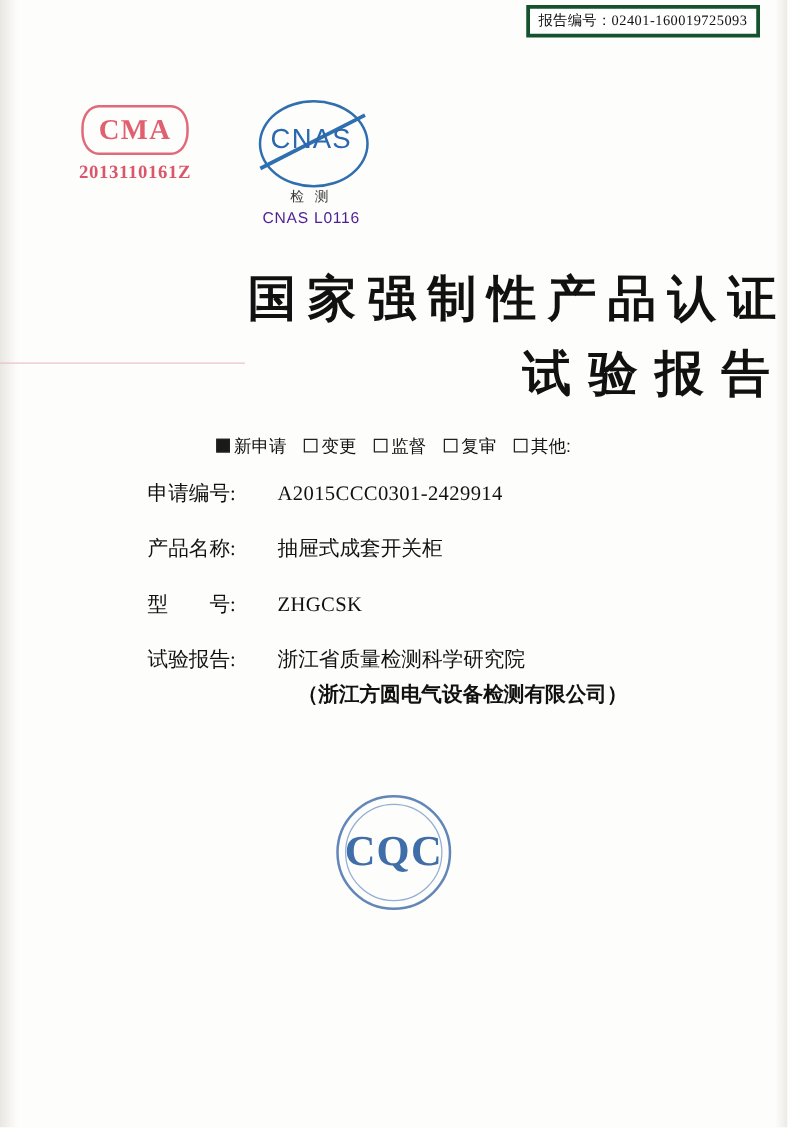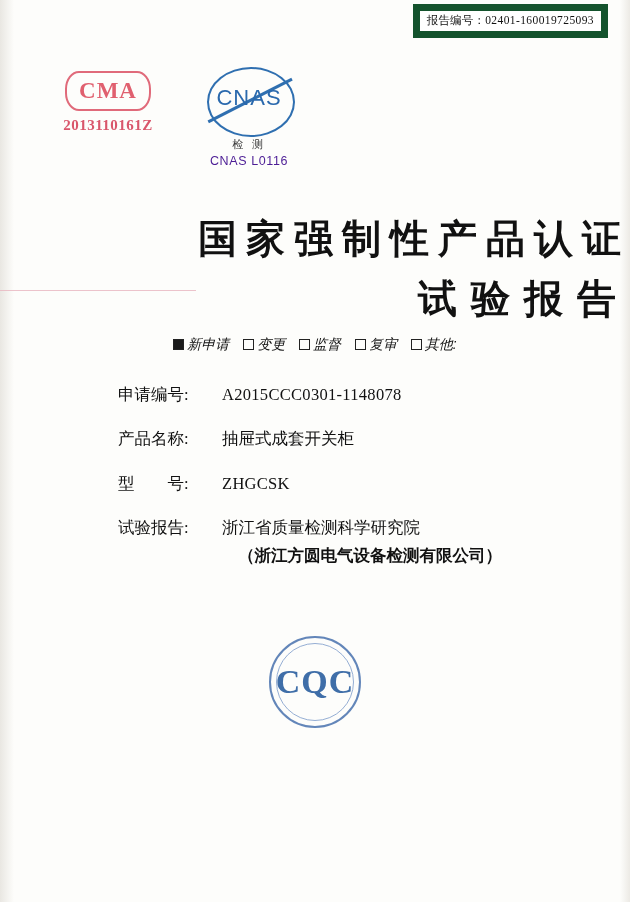--- a/index.html
+++ b/index.html
@@ -36,36 +36,36 @@
     width: 10px;
     background: linear-gradient(to left, #eceae5, rgba(255,255,255,0));
     pointer-events: none;
   }
 
   
   .report-no {
     position: absolute;
     top: 4px;
     right: 22px;
-    border: 7px solid #14532d;
+    border: 3px solid #14532d;
     padding: 2px 7px 3px 7px;
     font-size: 11.5px;
     letter-spacing: 0.2px;
     white-space: nowrap;
     color: #111;
     background: #fff;
     font-family: "Liberation Sans", sans-serif;
   }
   .report-no .label { font-family: "Liberation Sans", sans-serif; }
   .report-no .value { font-family: "Liberation Serif", serif; letter-spacing: 0.4px; }
 
   
   .logos {
     position: absolute;
-    top: 65px;
+    top: 78px;
     left: 44px;
     width: 280px;
     height: 110px;
   }
   .cma-wrap {
     position: absolute;
     left: 4px;
     top: 6px;
     width: 120px;
     text-align: center;
@@ -192,23 +192,22 @@
     position: absolute;
     top: 336px;
     left: 0; right: 0;
     text-align: center;
     font-size: 14px;
     font-family: "Liberation Sans", sans-serif;
     color: #111;
   }
   .checkrow .opt {
     display: inline-block;
-    margin: 0 5px;
+    margin: 12px 5px;
     white-space: nowrap;
-    font-style: italic;
   }
   .checkrow .box {
     display: inline-block;
     width: 9px;
     height: 9px;
     border: 1px solid #222;
     margin-right: 3px;
     vertical-align: middle;
     position: relative;
     top: -1px;
@@ -327,21 +326,21 @@
     <span class="opt"><span class="box"></span><span class="optlabel">变更</span></span>
     <span class="opt"><span class="box"></span><span class="optlabel">监督</span></span>
     <span class="opt"><span class="box"></span><span class="optlabel">复审</span></span>
     <span class="opt"><span class="box"></span><span class="optlabel">其他:</span></span>
   </div>
 
   <div class="fields">
 
     <div class="field-row">
       <div class="field-label">申请编号:</div>
-      <div class="field-value ascii">A2015CCC0301-1148078</div>
+      <div class="field-value ascii">A2015CCC0301-2429914</div>
     </div>
 
     <div class="field-row">
       <div class="field-label">产品名称:</div>
       <div class="field-value">抽屉式成套开关柜</div>
     </div>
 
     <div class="field-row">
       <div class="field-label">型　　号:</div>
       <div class="field-value ascii">ZHGCSK</div>

